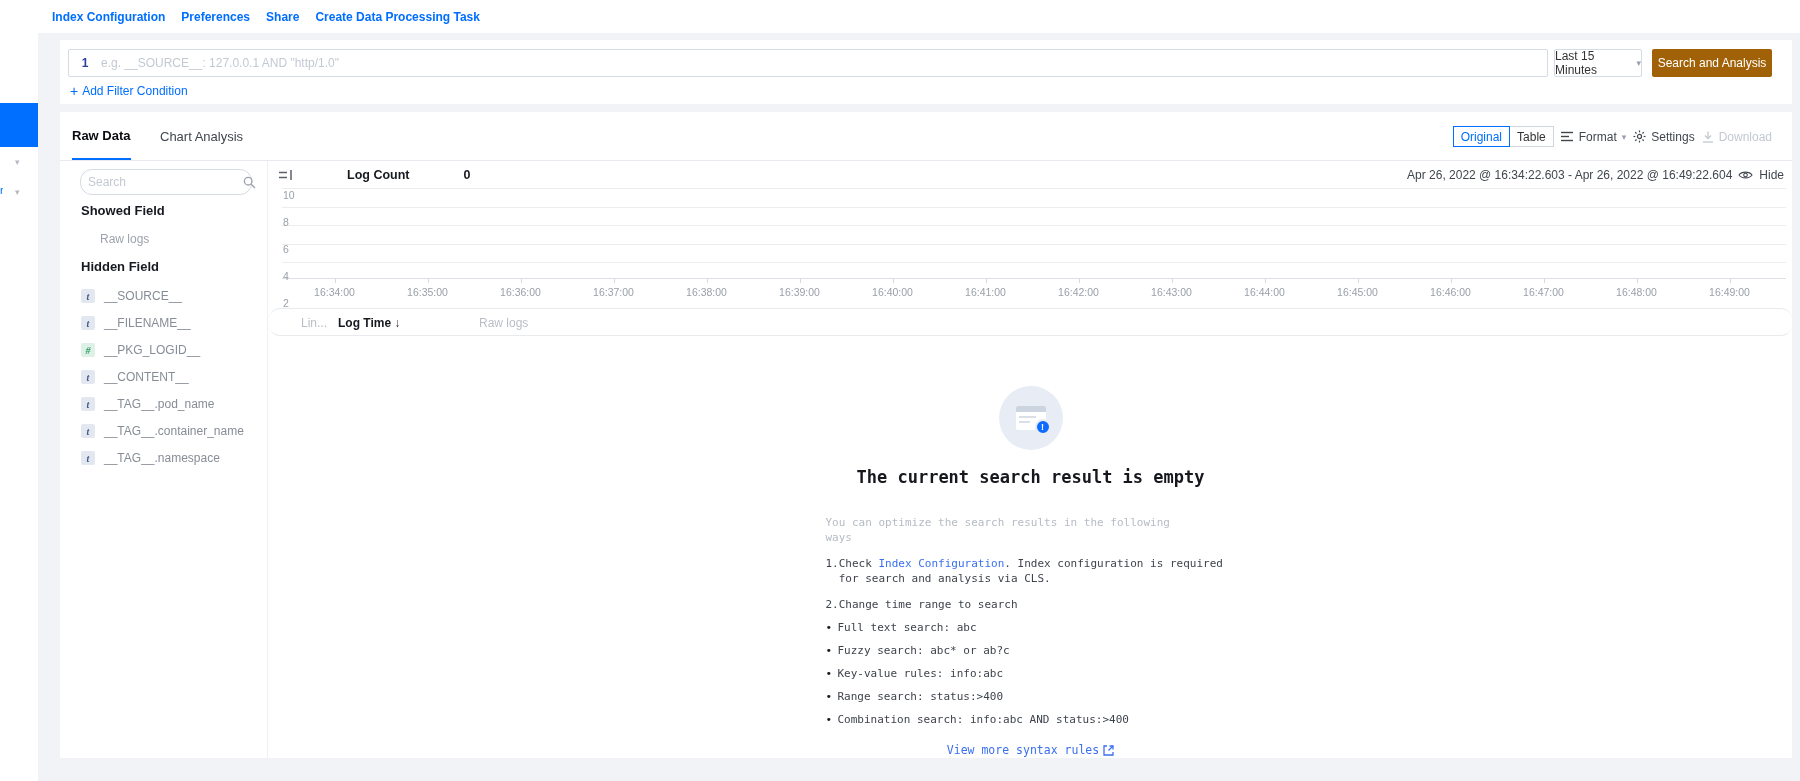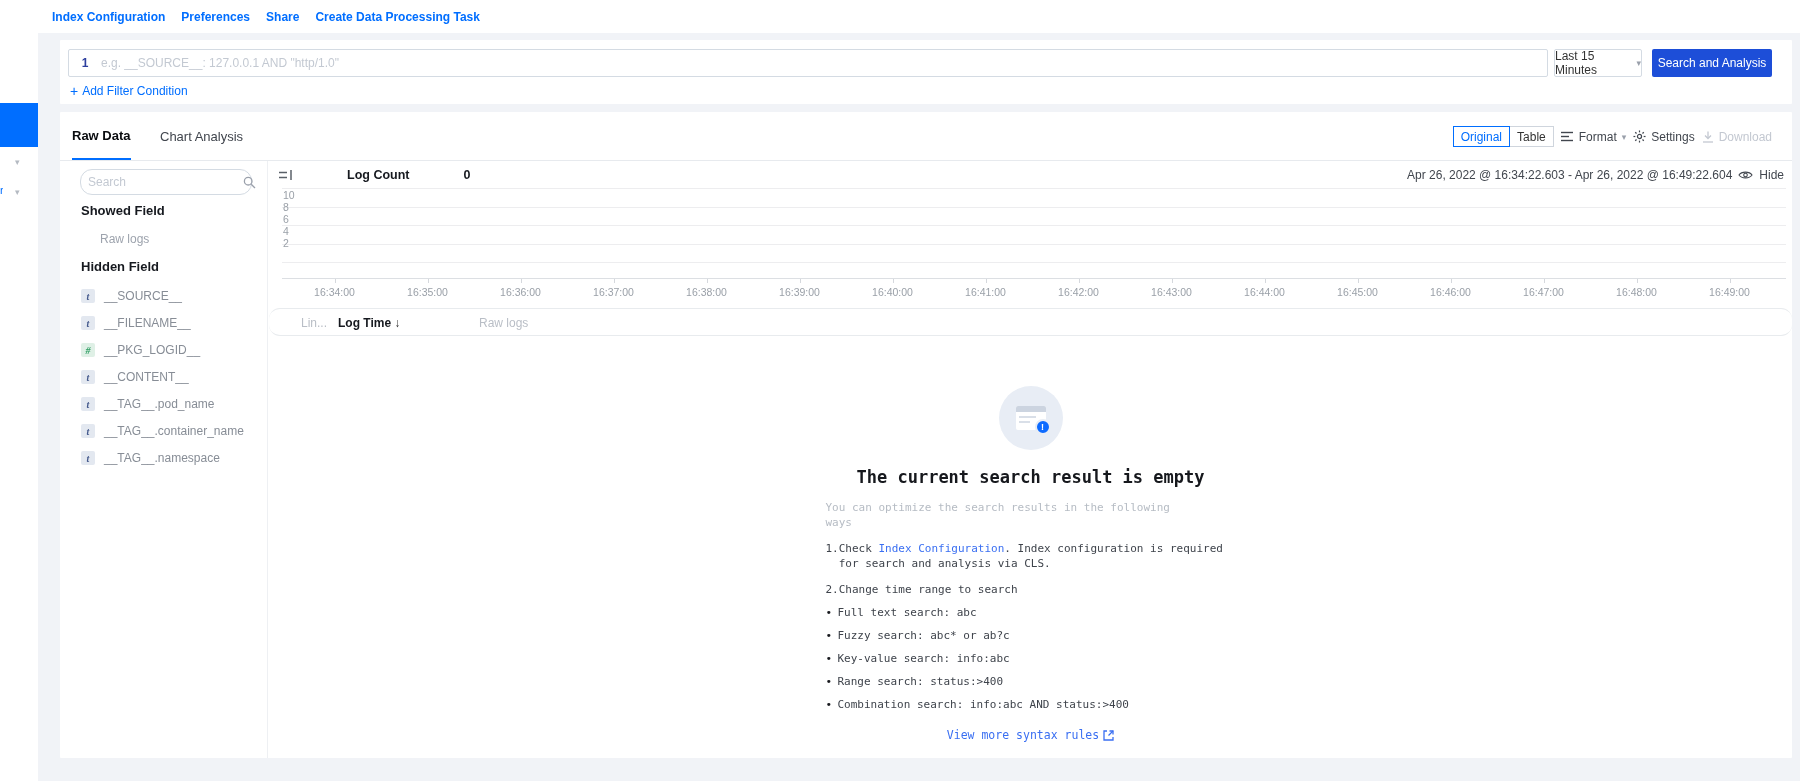--- a/index.html
+++ b/index.html
@@ -23,21 +23,21 @@
   .card { position:absolute; background:#fff; border-radius:1px; }
   #card-query { left:60px; top:40px; width:1732px; height:64px; }
   #card-main  { left:60px; top:112px; width:1732px; height:646px; }
   
   .query-input { position:absolute; left:8px; top:9px; width:1480px; height:28px; border:1px solid #d4dbe3; border-radius:2px; display:flex; align-items:center; background:#fff; }
   .line-num { width:32px; text-align:center; font-size:12px; font-weight:bold; color:#2d3e9e; }
   .query-field { flex:1; border:none; outline:none; font-size:12px; font-family:"Liberation Sans",sans-serif; color:#333; background:transparent; }
   .query-field::placeholder { color:#c3c9d2; }
   .time-select { position:absolute; left:1494px; top:9px; width:88px; height:28px; border:1px solid #d4dbe3; border-radius:2px; display:flex; align-items:center; justify-content:center; gap:5px; font-size:12px; color:#333; cursor:pointer; background:#fff; }
   .caret { font-size:9px; color:#9aa0ab; }
-  .search-btn { position:absolute; left:1592px; top:9px; width:120px; height:28px; background:#1d4ed8; color:#fff; font-size:12px; display:flex; align-items:center; justify-content:center; border-radius:2px; cursor:pointer; }
+  .search-btn { position:absolute; left:1592px; top:9px; width:120px; height:28px; background:#a16207; color:#fff; font-size:12px; display:flex; align-items:center; justify-content:center; border-radius:2px; cursor:pointer; }
   .add-filter { position:absolute; left:10px; top:44px; display:flex; align-items:center; gap:4px; color:#006eff; font-size:12px; cursor:pointer; }
   .plus-glyph { font-size:14px; line-height:12px; }
   
   .tabsbar { position:absolute; left:0; top:0; width:100%; height:49px; border-bottom:1px solid #e7eaee; }
   .tab { position:absolute; top:0; height:48px; display:flex; align-items:center; font-size:13px; color:#40454d; cursor:pointer; }
   .tab.active { font-weight:bold; color:#0a0c0f; border-bottom:2px solid #006eff; }
   .toolbar { position:absolute; right:20px; top:0; height:49px; display:flex; align-items:center; gap:7px; }
   .seg { display:flex; }
   .seg-btn { height:21px; padding:0 7px; font-size:12px; display:flex; align-items:center; border:1px solid #cfd5dd; color:#333; background:#fff; cursor:pointer; }
   .seg-btn.active { border-color:#006eff; color:#006eff; z-index:1; }
@@ -58,21 +58,21 @@
   .kind-num  { background:#dff0e6; color:#2f9e63; }
   .field-name { font-size:12px; color:#878d96; }
   
   .content { position:absolute; left:209px; top:49px; right:0; bottom:0; }
   .chart-header { position:absolute; left:0; top:0; right:0; height:30px; }
   .chart-title-wrap { position:absolute; left:10px; top:7px; display:flex; align-items:center; gap:9px; }
   .chart-title { font-size:12.5px; font-weight:bold; color:#16191f;padding-left:45px; }
   .chart-range-wrap { position:absolute; right:8px; top:7px; display:flex; align-items:center; gap:6px; font-size:12px; color:#41464e; }
   .gline { position:absolute; left:13px; right:6px; height:1px; background:#ededef; }
   .baseline { position:absolute; left:13px; right:6px; top:117px; height:1px; background:#dcdfe3; }
-  .ylabels { position:absolute; left:14px; top:29px; display:flex; flex-direction:column; gap:2px; }
+  .ylabels { position:absolute; left:14px; top:29px; display:flex; flex-direction:column; gap:17px; }
   .ylabels span { font-size:10.5px; line-height:10px; color:#9aa0a8; }
   .chart-plot { position:absolute; left:13px; right:6px; top:27px; height:90px; cursor:crosshair; }
   .xticks { position:absolute; left:19px; right:16px; top:118px; display:flex; }
   .xticks span { flex:1; text-align:center; font-size:10.5px; color:#9aa0a8; position:relative; padding-top:7px; }
   .xticks span::before { content:''; position:absolute; top:0; left:50%; width:1px; height:4px; background:#d5d8dd; }
   
   .table-header { position:absolute; left:0; right:0; top:147px; height:28px; border-top:1px solid #e8ebee; border-bottom:1px solid #e8ebee; font-size:12px;border-radius:11px; }
   .th { position:absolute; top:7px; white-space:nowrap; }
   .th-line { left:32px; color:#b9bec6; }
   .th-logtime { left:69px; color:#16191f; font-weight:bold; cursor:pointer; }
@@ -80,21 +80,21 @@
   .th-rawlogs { left:210px; color:#b9bec6; }
   
   .empty { position:absolute; left:0; right:0; top:225px; display:flex; flex-direction:column; align-items:center; font-family:"DejaVu Sans Mono", monospace; }
   .empty-icon { position:relative; width:64px; height:64px; border-radius:50%; background:#e8edf5; margin-bottom:8px; }
   .empty-doc { position:absolute; left:17px; top:20px; width:30px; height:24px; background:#fff; border-radius:2px; }
   .doc-band { position:absolute; left:0; top:0; width:30px; height:6px; background:#ccd4e0; border-radius:2px 2px 0 0; }
   .doc-line1 { position:absolute; left:3px; top:10px; width:17px; height:2px; background:#d9dfe8; }
   .doc-line2 { position:absolute; left:3px; top:15px; width:11px; height:2px; background:#d9dfe8; }
   .empty-badge { position:absolute; right:-5px; bottom:-5px; width:16px; height:16px; border-radius:50%; background:#0d6bff; border:2px solid #e8edf5; color:#fff; font-size:9px; font-weight:bold; display:flex; align-items:center; justify-content:center; font-family:"Liberation Sans",sans-serif; }
   .empty-title { font-size:17px; font-weight:bold; color:#16181d; margin-top:9px; }
-  .empty-body { width:410px; margin-top:13px; font-size:11px; line-height:15px; color:#3e434b; }
+  .empty-body { width:410px; margin-top:28px; font-size:11px; line-height:15px; color:#3e434b; }
   .empty-sub { color:#b6bcc4; white-space:pre-line; }
   .empty-item { margin-top:11px; }
   .pre { white-space:pre-wrap; }
   .inline-link { color:#3a6ff2; cursor:pointer; }
   .bullet-item { margin-top:8px; display:flex; }
   .bullet-dot { width:12px; color:#16181d; }
   .syntax-link { margin-top:16px; display:flex; align-items:center; gap:4px; color:#3a6ff2; font-size:11.5px; cursor:pointer; }
   .icon { display:inline-flex; align-items:center; justify-content:center; }
 </style>
 </head>
@@ -347,21 +347,21 @@
               <span>Full text search: abc</span>
             </div>
 
             <div class="bullet-item">
               <span class="bullet-dot">•</span>
               <span>Fuzzy search: abc* or ab?c</span>
             </div>
 
             <div class="bullet-item">
               <span class="bullet-dot">•</span>
-              <span>Key-value search: info:abc</span>
+              <span>Key-value rules: info:abc</span>
             </div>
 
             <div class="bullet-item">
               <span class="bullet-dot">•</span>
               <span>Range search: status:&gt;400</span>
             </div>
 
             <div class="bullet-item">
               <span class="bullet-dot">•</span>
               <span>Combination search: info:abc AND status:&gt;400</span>

